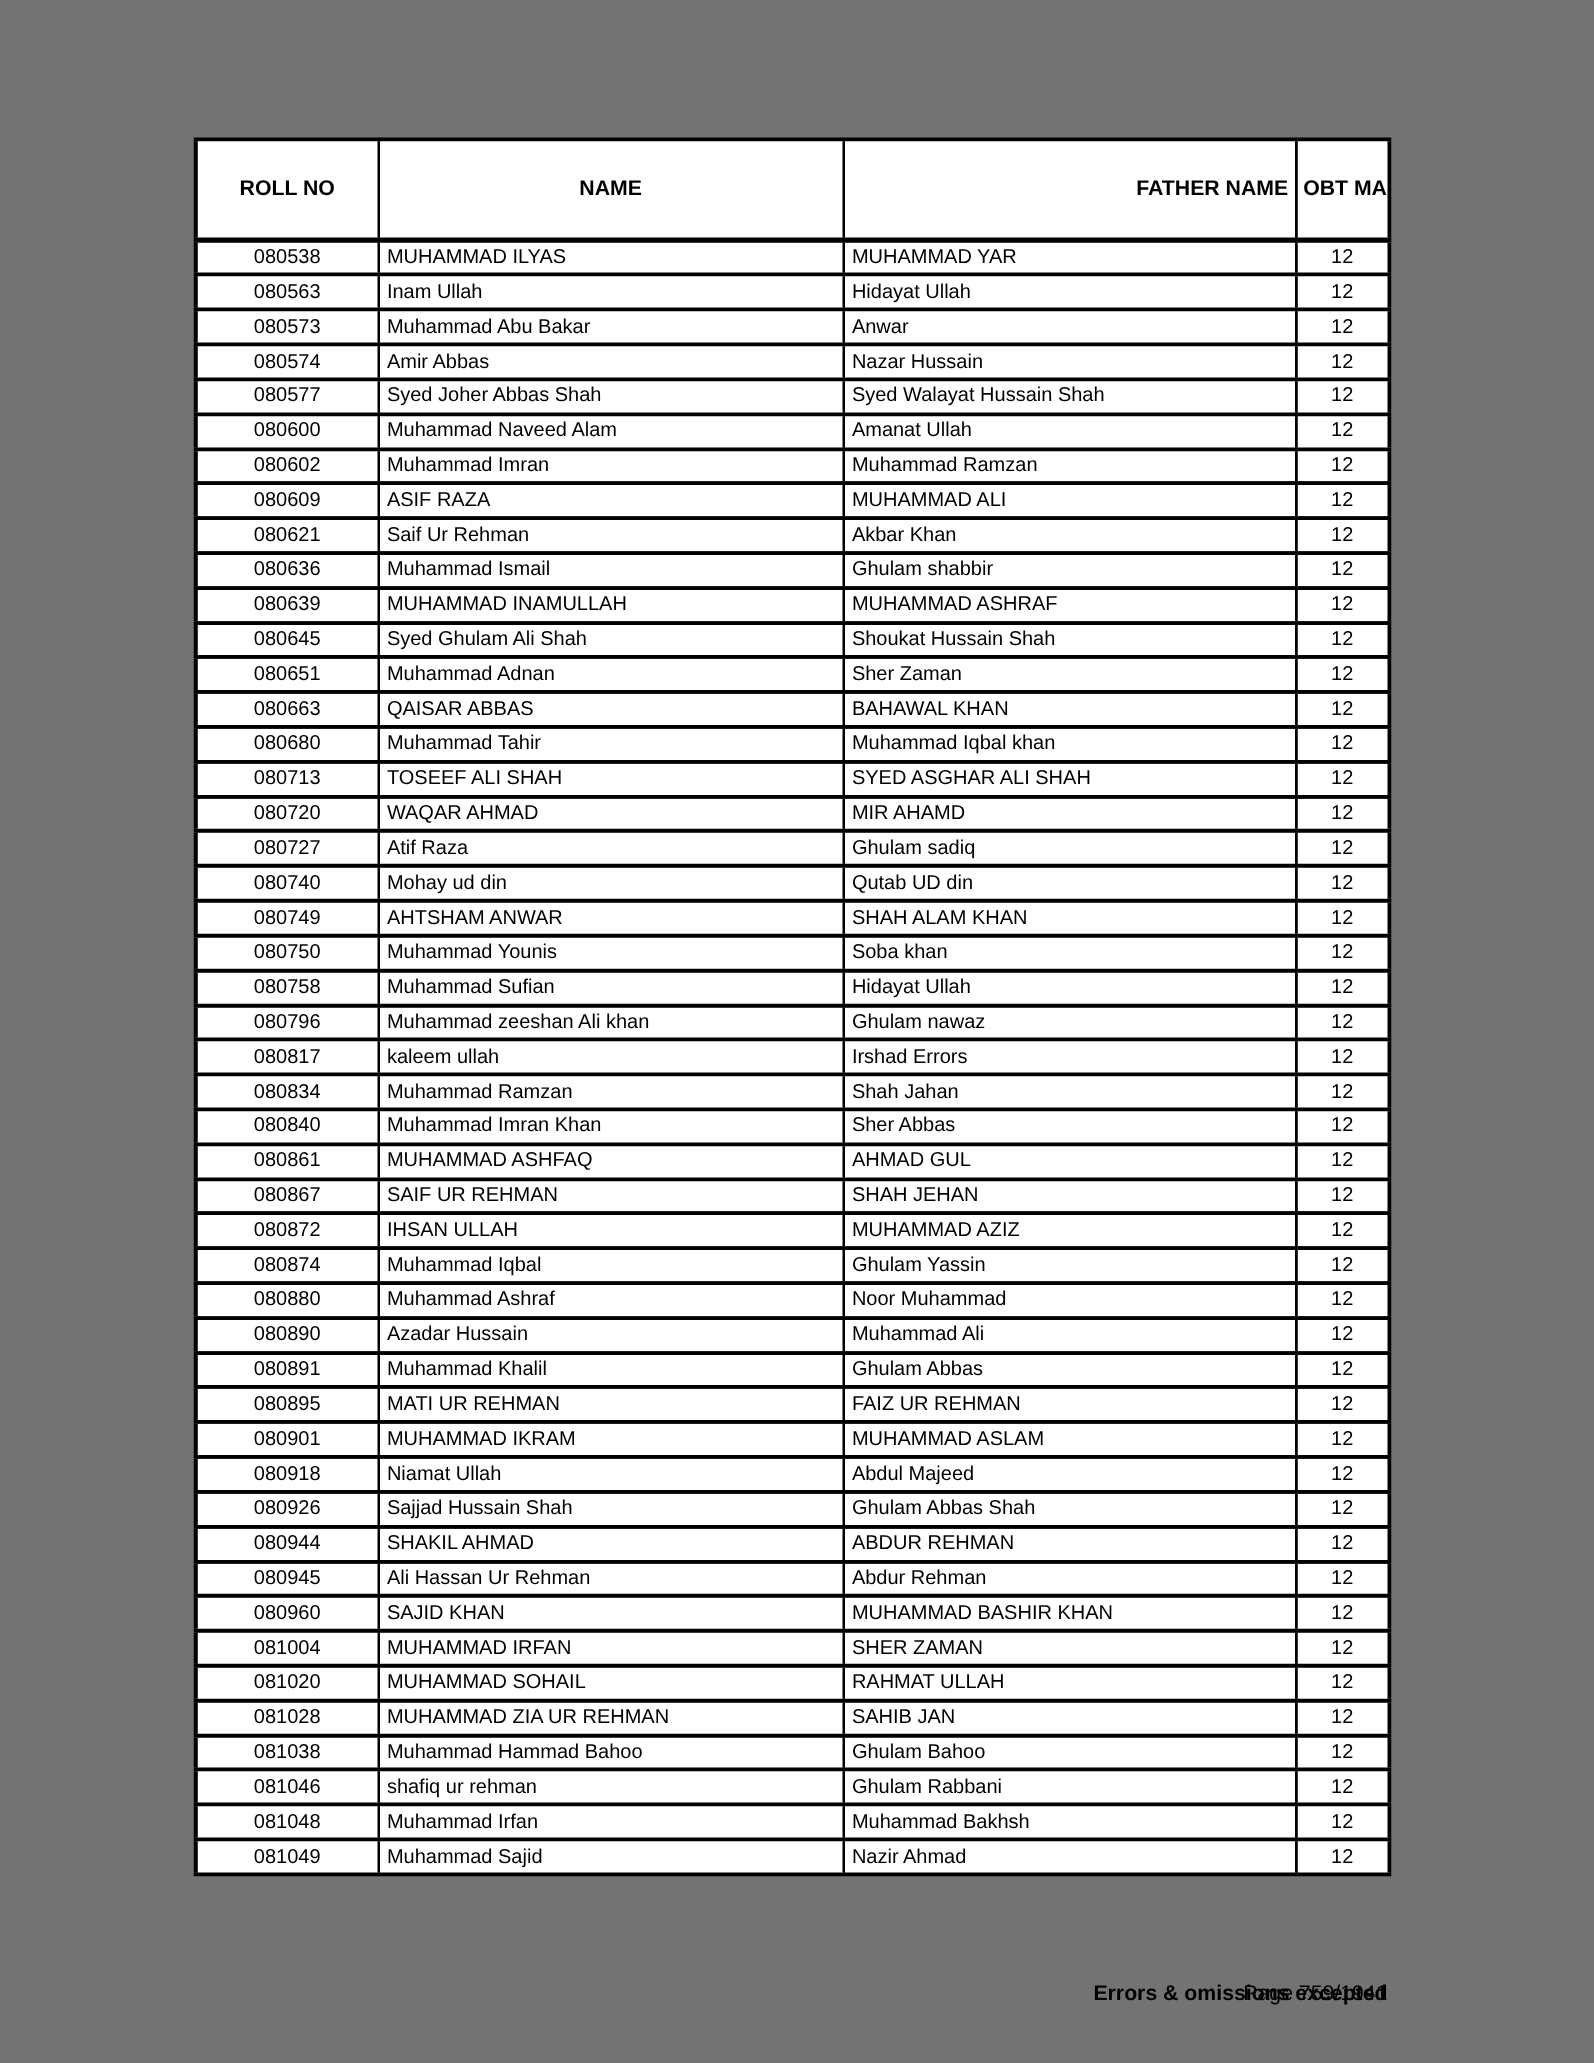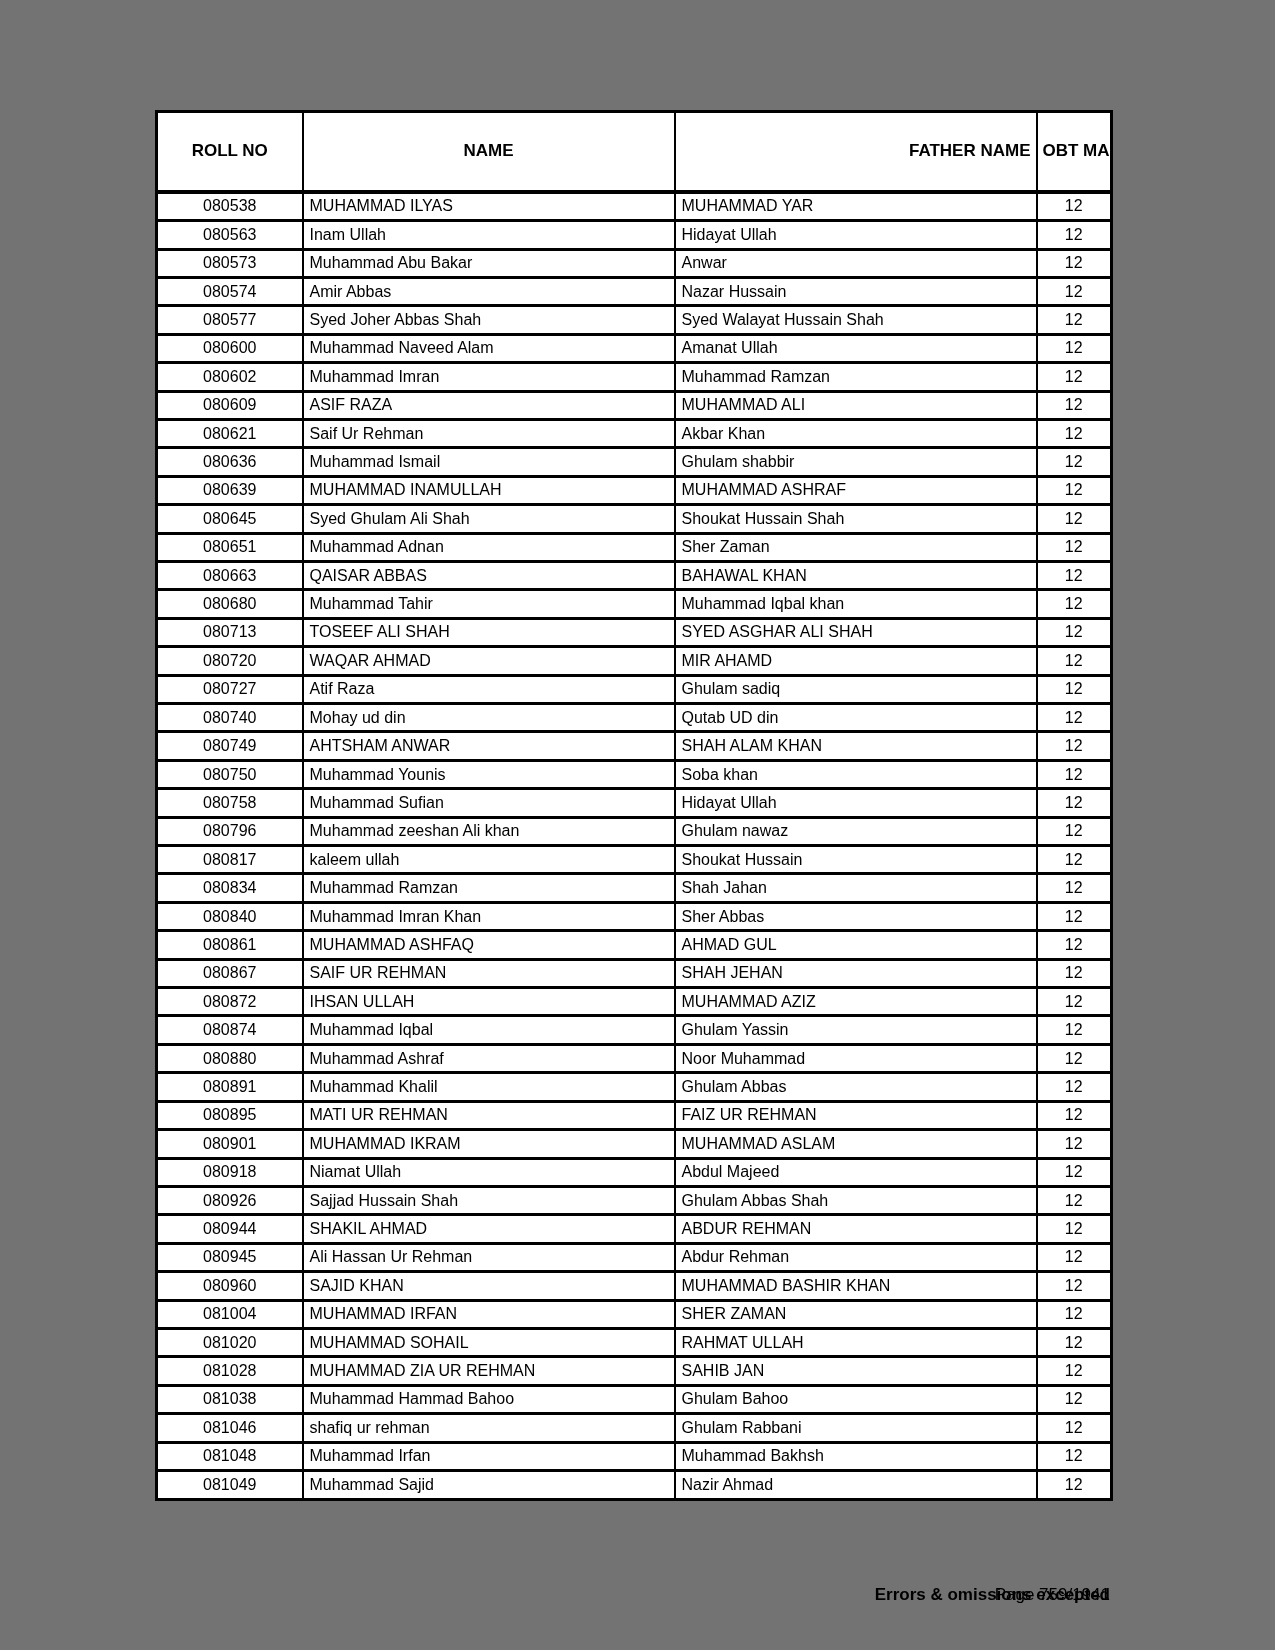--- a/index.html
+++ b/index.html
@@ -248,21 +248,21 @@
         </tr>
         <tr>
           <td>080796</td>
           <td>Muhammad zeeshan Ali khan</td>
           <td>Ghulam nawaz</td>
           <td>12</td>
         </tr>
         <tr>
           <td>080817</td>
           <td>kaleem ullah</td>
-          <td>Shoukat Hussain</td>
+          <td>Irshad Errors</td>
           <td>12</td>
         </tr>
         <tr>
           <td>080834</td>
           <td>Muhammad Ramzan</td>
           <td>Shah Jahan</td>
           <td>12</td>
         </tr>
         <tr>
           <td>080840</td>
@@ -291,20 +291,26 @@
         <tr>
           <td>080874</td>
           <td>Muhammad Iqbal</td>
           <td>Ghulam Yassin</td>
           <td>12</td>
         </tr>
         <tr>
           <td>080880</td>
           <td>Muhammad Ashraf</td>
           <td>Noor Muhammad</td>
+          <td>12</td>
+        </tr>
+        <tr>
+          <td>080890</td>
+          <td>Azadar Hussain</td>
+          <td>Muhammad Ali</td>
           <td>12</td>
         </tr>
         <tr>
           <td>080891</td>
           <td>Muhammad Khalil</td>
           <td>Ghulam Abbas</td>
           <td>12</td>
         </tr>
         <tr>
           <td>080895</td>

